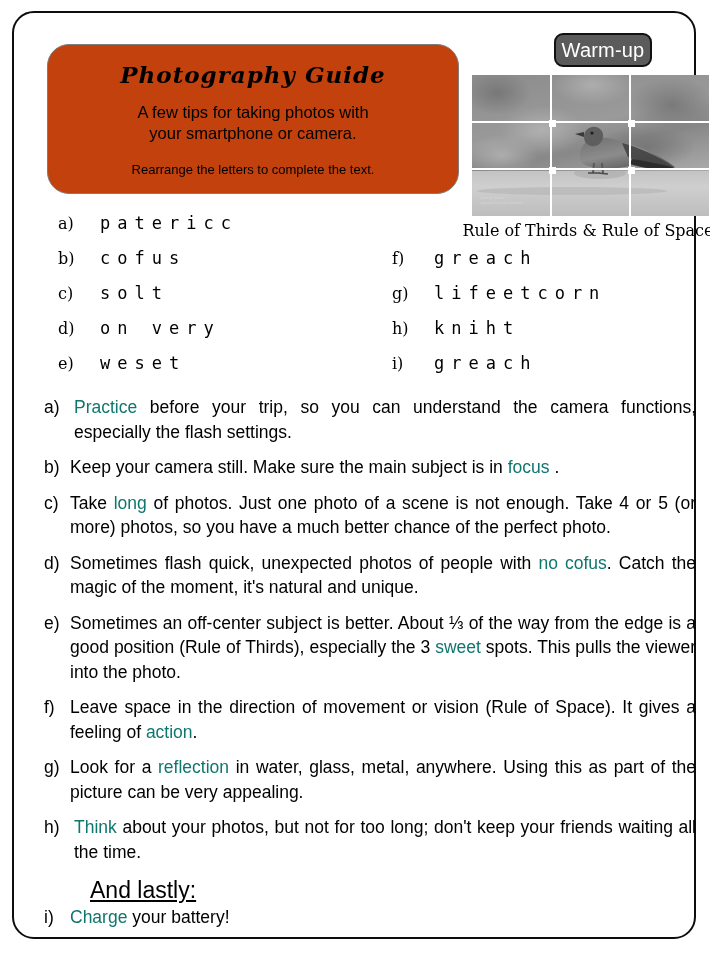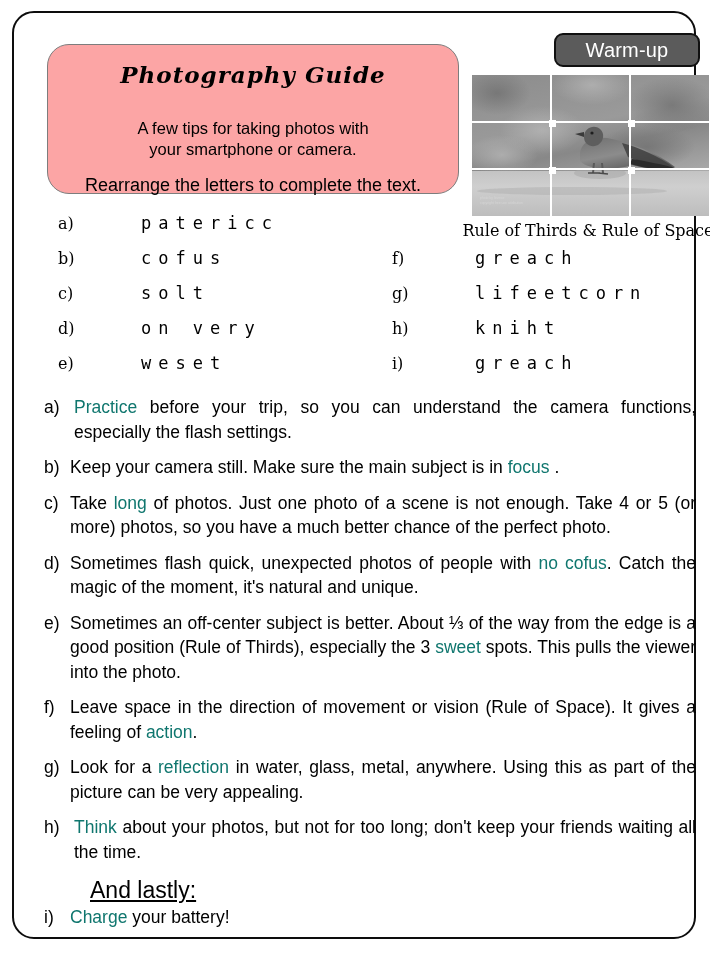--- a/index.html
+++ b/index.html
@@ -26,62 +26,62 @@
     border-radius: 22px;
     box-sizing: border-box;
     background: #ffffff;
   }
 
   
   .badge {
     position: absolute;
     left: 540px;
     top: 20px;
-    width: 146px;
+    width: 98px;
     height: 34px;
     background: #5b5b5b;
     border: 2px solid #111111;
     border-radius: 9px;
     box-sizing: border-box;
     color: #ffffff;
     font-size: 20px;
     line-height: 30px;
     text-align: center;
     letter-spacing: .2px;
     z-index: 5;
   }
 
   
   .intro-box {
     position: absolute;
     left: 33px;
     top: 31px;
     width: 412px;
     height: 150px;
-    background: #fca5a5;
+    background: #c2410c;
     border: 1px solid #7d7d7d;
     border-radius: 22px;
     box-sizing: border-box;
     text-align: center;
   }
   .intro-title {
     font-family: "DejaVu Serif", serif;
     font-style: italic;
     font-weight: bold;
     font-size: 23px;
     letter-spacing: 1px;
     margin-top: 16px;
   }
   .intro-line {
     font-size: 16.5px;
     line-height: 21px;
-    margin-top: 30px;
+    margin-top: 14px;
   }
   .intro-line2 {
-    font-size: 18px;
+    font-size: 13px;
     line-height: 21px;
     margin-top: 15px;
   }
 
   
   .photo-wrap {
     position: absolute;
     left: 458px;
     top: 62px;
     width: 237px;
@@ -134,21 +134,20 @@
     font-family: "DejaVu Serif", serif;
     font-size: 16px;
     width: 42px;
     flex: none;
   }
   .scramble-word {
     font-family: "DejaVu Sans Mono", monospace;
     font-size: 17px;
     letter-spacing: 7px;
     white-space: pre;
-    margin-left: 41px;
   }
 
   
   .answers {
     position: absolute;
     left: 30px;
     top: 382px;
     width: 652px;
   }
   .ans {

